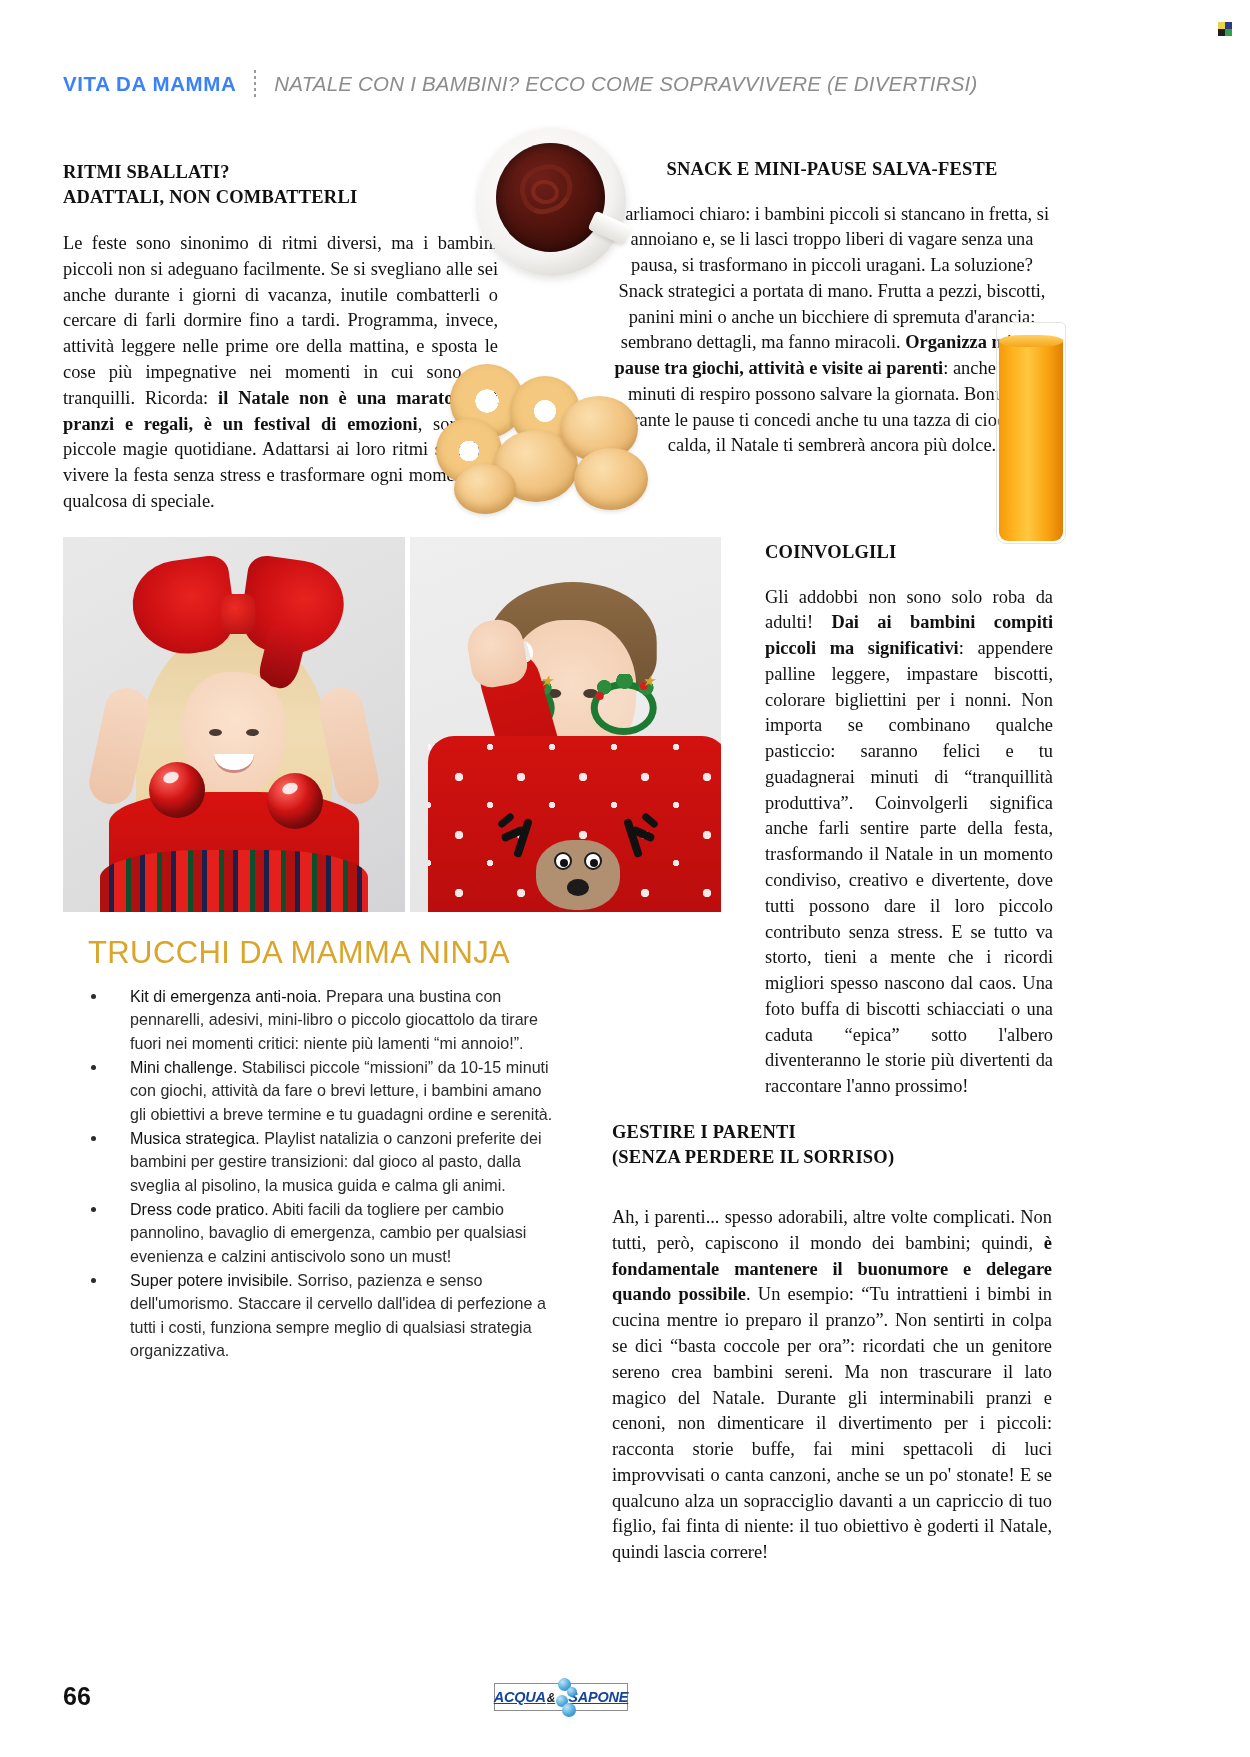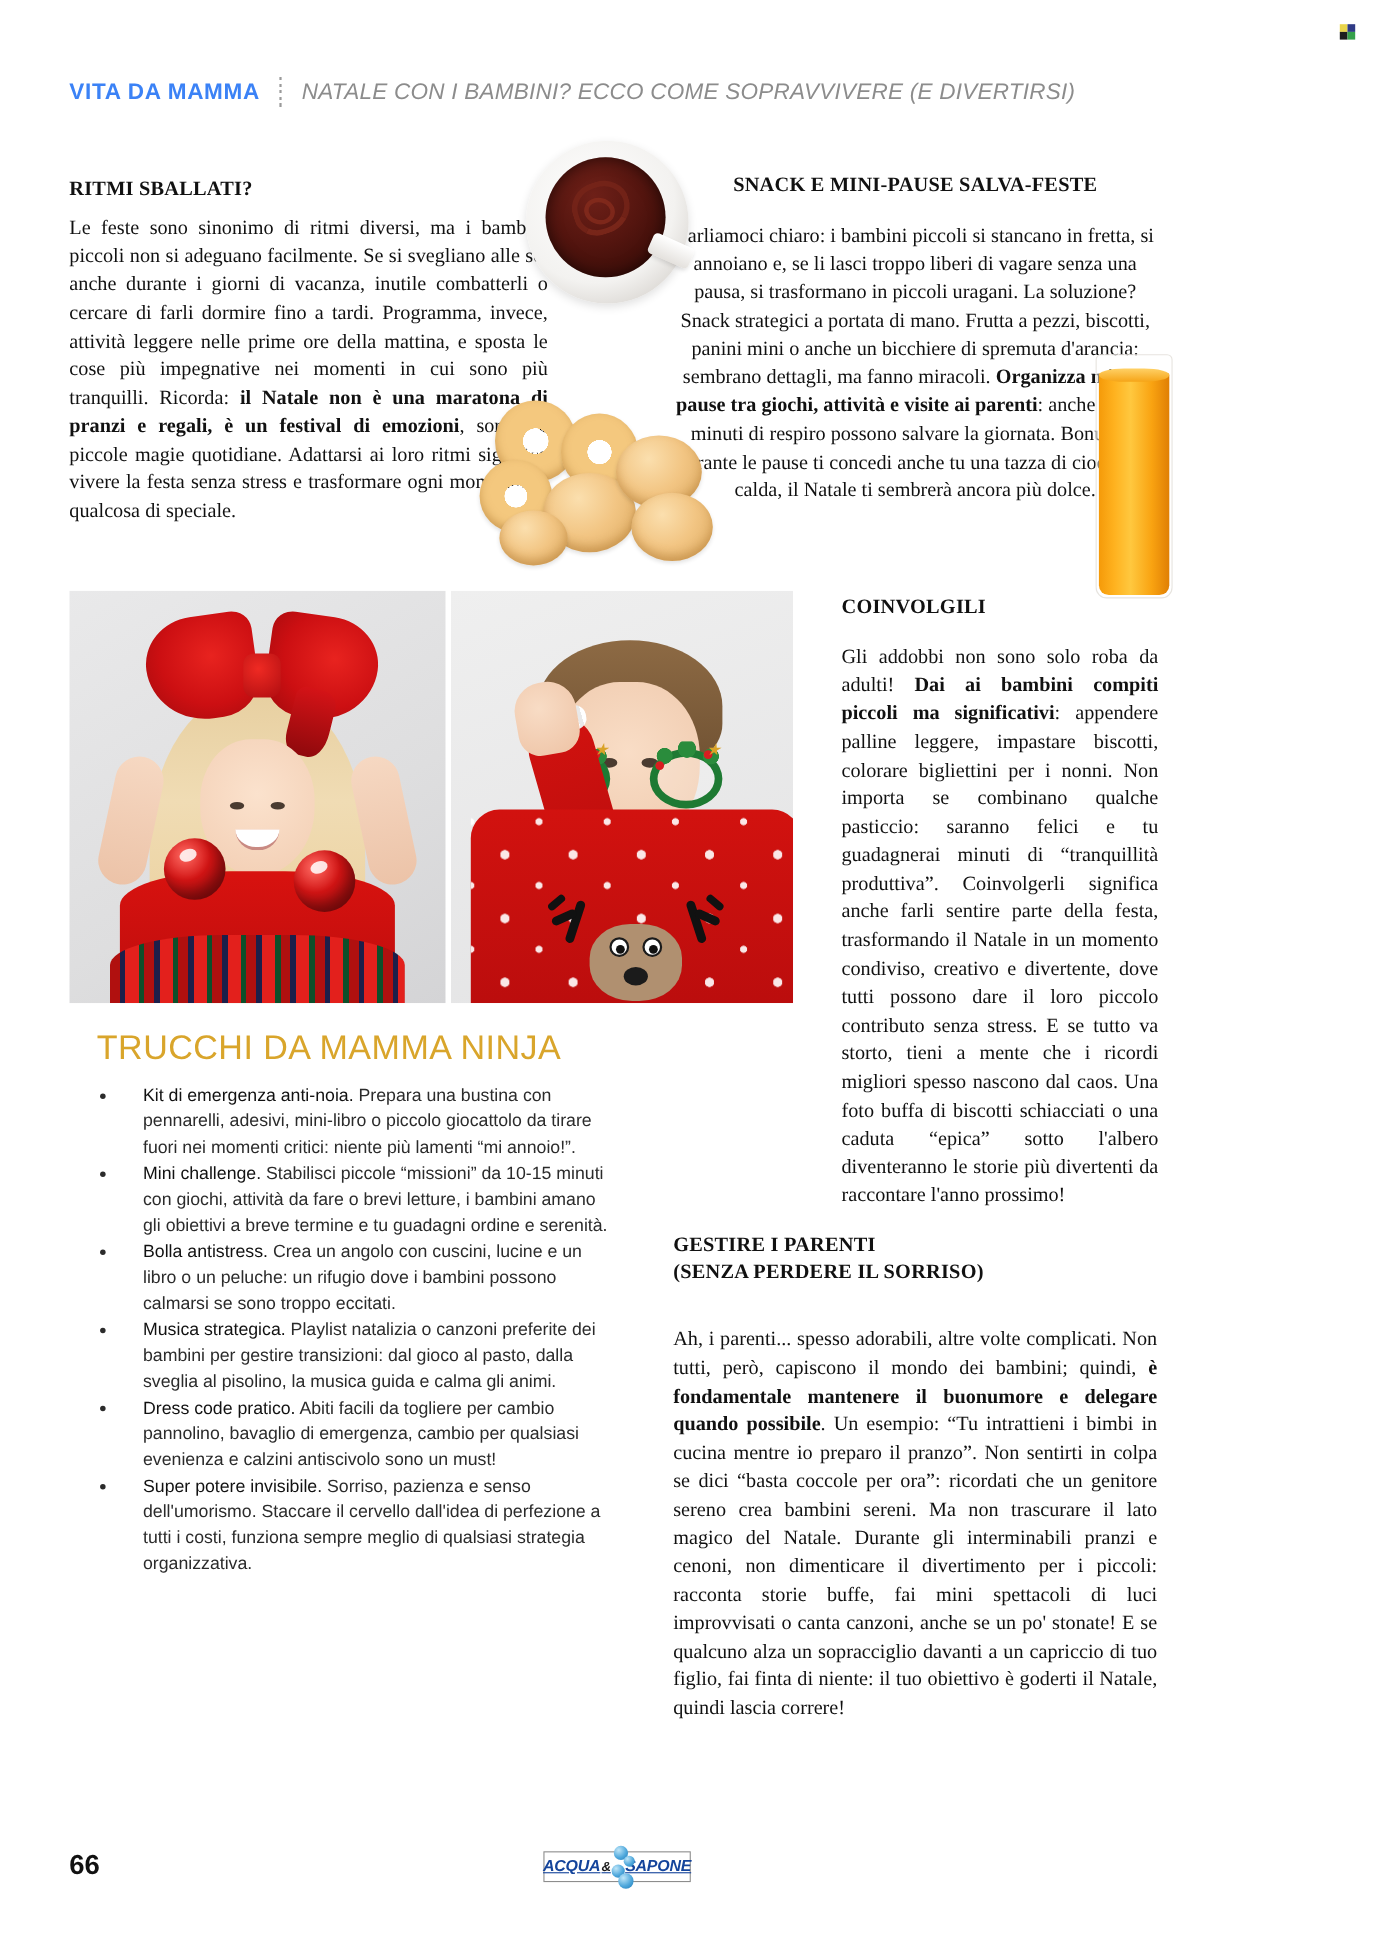--- a/index.html
+++ b/index.html
@@ -57,21 +57,21 @@
     font-size: 18.4px; line-height: 1.40;
     text-align: justify; color: #111;
     hyphens: manual;
   }
   .body-txt b { font-weight: bold; }
 
   
   .col-left-top {
     position: absolute; left: 63px; top: 160px; width: 435px;
   }
-  .col-left-top .serif-h { margin-bottom: 10px; }
+  .col-left-top .serif-h { margin-bottom: 22px; }
 
   
   .col-right-top {
     position: absolute; left: 612px; top: 157px; width: 440px;
   }
   .col-right-top .serif-h {
     text-align: center; margin-bottom: 20px;
   }
 
   
@@ -408,20 +408,21 @@
 
 <div class="header">
   <span class="kicker">VITA DA MAMMA</span>
   <span class="kicker-sep"></span>
   <span class="header-title">NATALE CON I BAMBINI? ECCO COME SOPRAVVIVERE (E DIVERTIRSI)</span>
 </div>
 
 <div class="col-left-top">
   <div class="serif-h">
     <div>RITMI SBALLATI?</div>
+    <div>ADATTALI, NON COMBATTERLI</div>
   </div>
   <p class="body-txt"><span>Le feste sono sinonimo di ritmi diversi, ma i bambini piccoli non si adeguano facilmente. Se si svegliano alle sei anche durante i giorni di vacanza, inutile combatterli o cercare di farli dormire fino a tardi. Programma, invece, attività leggere nelle prime ore della mattina, e sposta le cose più impegnative nei momenti in cui sono più tranquilli. Ricorda: </span><b>il Natale non è una maratona di pranzi e regali, è un festival di emozioni</b><span>, sorrisi e piccole magie quotidiane. Adattarsi ai loro ritmi significa vivere la festa senza stress e trasformare ogni momento in qualcosa di speciale.</span></p>
 </div>
 
 <div class="col-right-top">
   <div class="serif-h">SNACK E MINI-PAUSE SALVA-FESTE</div>
   <p class="body-txt" style="text-align:center"><span>Parliamoci chiaro: i bambini piccoli si stancano in fretta, si annoiano e, se li lasci troppo liberi di vagare senza una pausa, si trasformano in piccoli uragani. La soluzione? Snack strategici a portata di mano. Frutta a pezzi, biscotti, panini mini o anche un bicchiere di spremuta d'arancia: sembrano dettagli, ma fanno miracoli. </span><b>Organizza micro-pause tra giochi, attività e visite ai parenti</b><span>: anche cinque minuti di respiro possono salvare la giornata. Bonus: se durante le pause ti concedi anche tu una tazza di cioccolata calda, il Natale ti sembrerà ancora più dolce.</span></p>
 </div>
 
 <div class="img-cup">
@@ -519,21 +520,20 @@
       </span>
     </div>
   </div>
 </div>
 
 <div class="gold-head">TRUCCHI DA MAMMA NINJA</div>
 
 <ul class="tips">
   <li><span class="dot"></span><b>Kit di emergenza anti-noia.</b><span> Prepara una bustina con pennarelli, adesivi, mini-libro o piccolo giocattolo da tirare fuori nei momenti critici: niente più lamenti “mi annoio!”.</span></li>
   <li><span class="dot"></span><b>Mini challenge.</b><span> Stabilisci piccole “missioni” da 10-15 minuti con giochi, attività da fare o brevi letture, i bambini amano gli obiettivi a breve termine e tu guadagni ordine e serenità.</span></li>
-  <li><span class="dot"></span><b>Bolla antistress.</b><span> Crea un angolo con cuscini, lucine e un libro o un peluche: un rifugio dove i bambini possono calmarsi se sono troppo eccitati.</span></li>
   <li><span class="dot"></span><b>Musica strategica.</b><span> Playlist natalizia o canzoni preferite dei bambini per gestire transizioni: dal gioco al pasto, dalla sveglia al pisolino, la musica guida e calma gli animi.</span></li>
   <li><span class="dot"></span><b>Dress code pratico.</b><span> Abiti facili da togliere per cambio pannolino, bavaglio di emergenza, cambio per qualsiasi evenienza e calzini antiscivolo sono un must!</span></li>
   <li><span class="dot"></span><b>Super potere invisibile.</b><span> Sorriso, pazienza e senso dell'umorismo. Staccare il cervello dall'idea di perfezione a tutti i costi, funziona sempre meglio di qualsiasi strategia organizzativa.</span></li>
 </ul>
 
 <div class="col-coinvolgili">
   <div class="serif-h">COINVOLGILI</div>
   <p class="body-txt"><span>Gli addobbi non sono solo roba da adulti! </span><b>Dai ai bambini compiti piccoli ma significativi</b><span>: appendere palline leggere, impastare biscotti, colorare bigliettini per i nonni. Non importa se combinano qualche pasticcio: saranno felici e tu guadagnerai minuti di “tranquillità produttiva”. Coinvolgerli significa anche farli sentire parte della festa, trasformando il Natale in un momento condiviso, creativo e divertente, dove tutti possono dare il loro piccolo contributo senza stress. E se tutto va storto, tieni a mente che i ricordi migliori spesso nascono dal caos. Una foto buffa di biscotti schiacciati o una caduta “epica” sotto l'albero diventeranno le storie più divertenti da raccontare l'anno prossimo!</span></p>
 </div>
 

